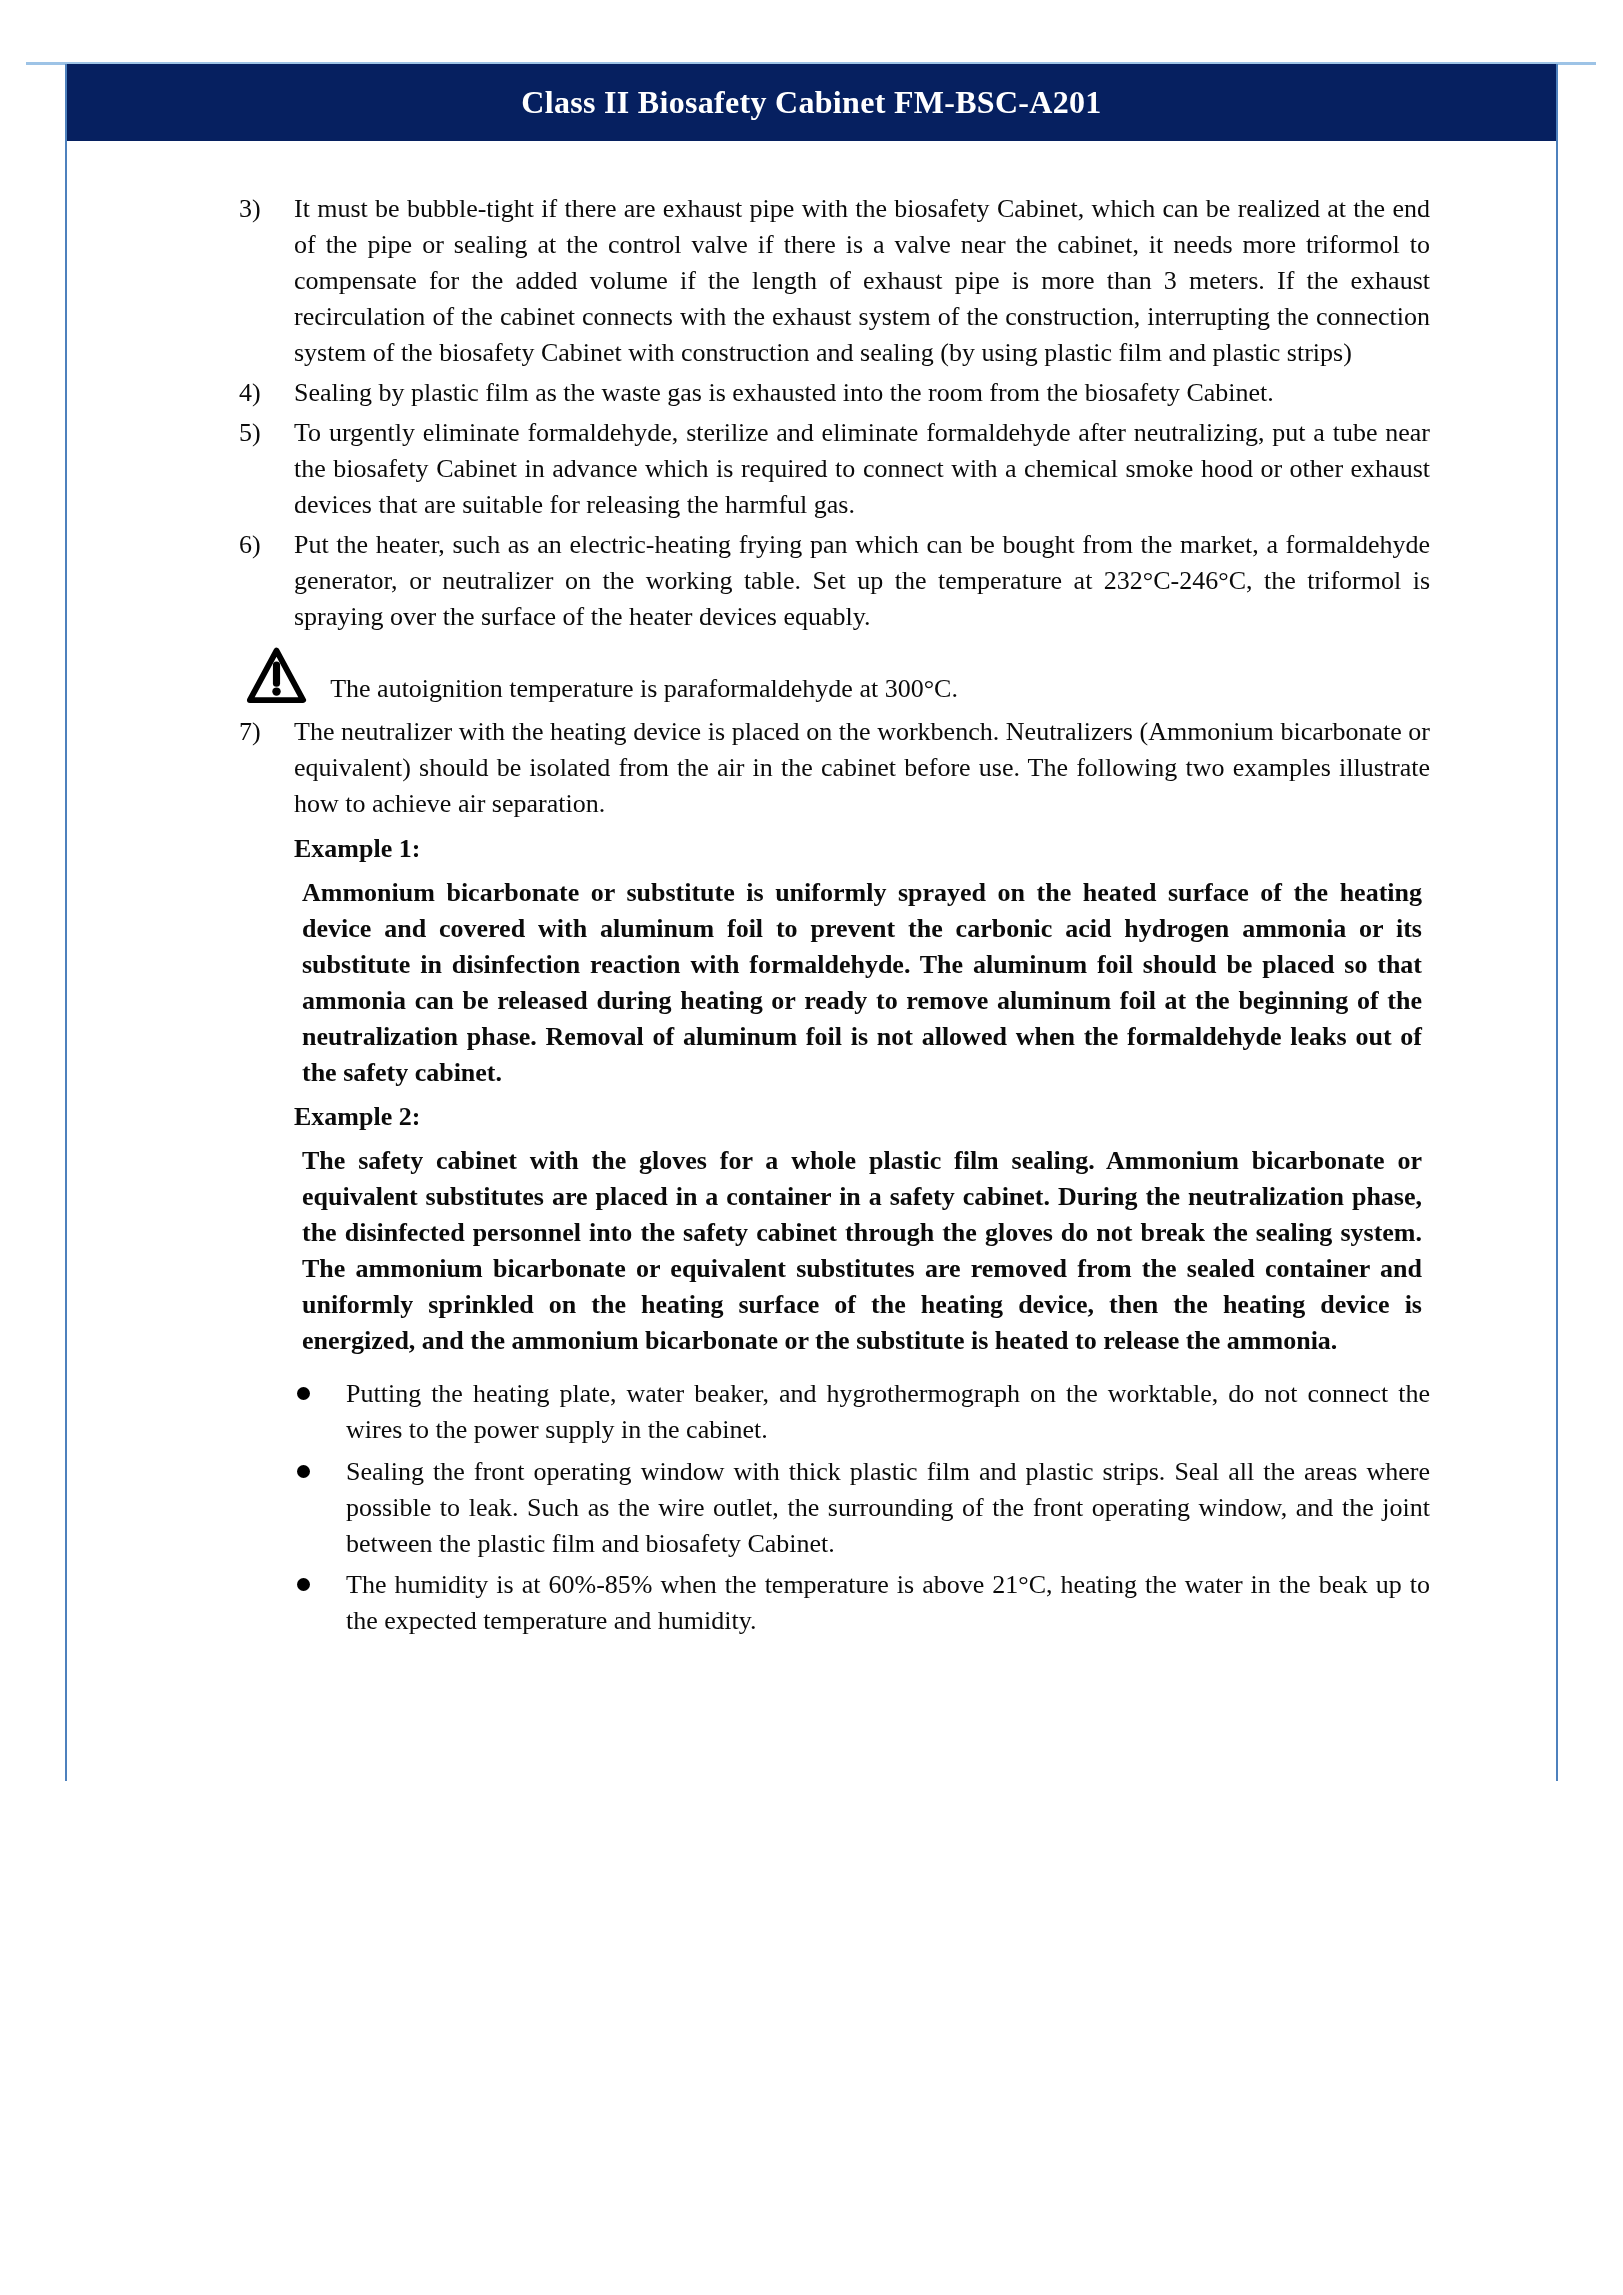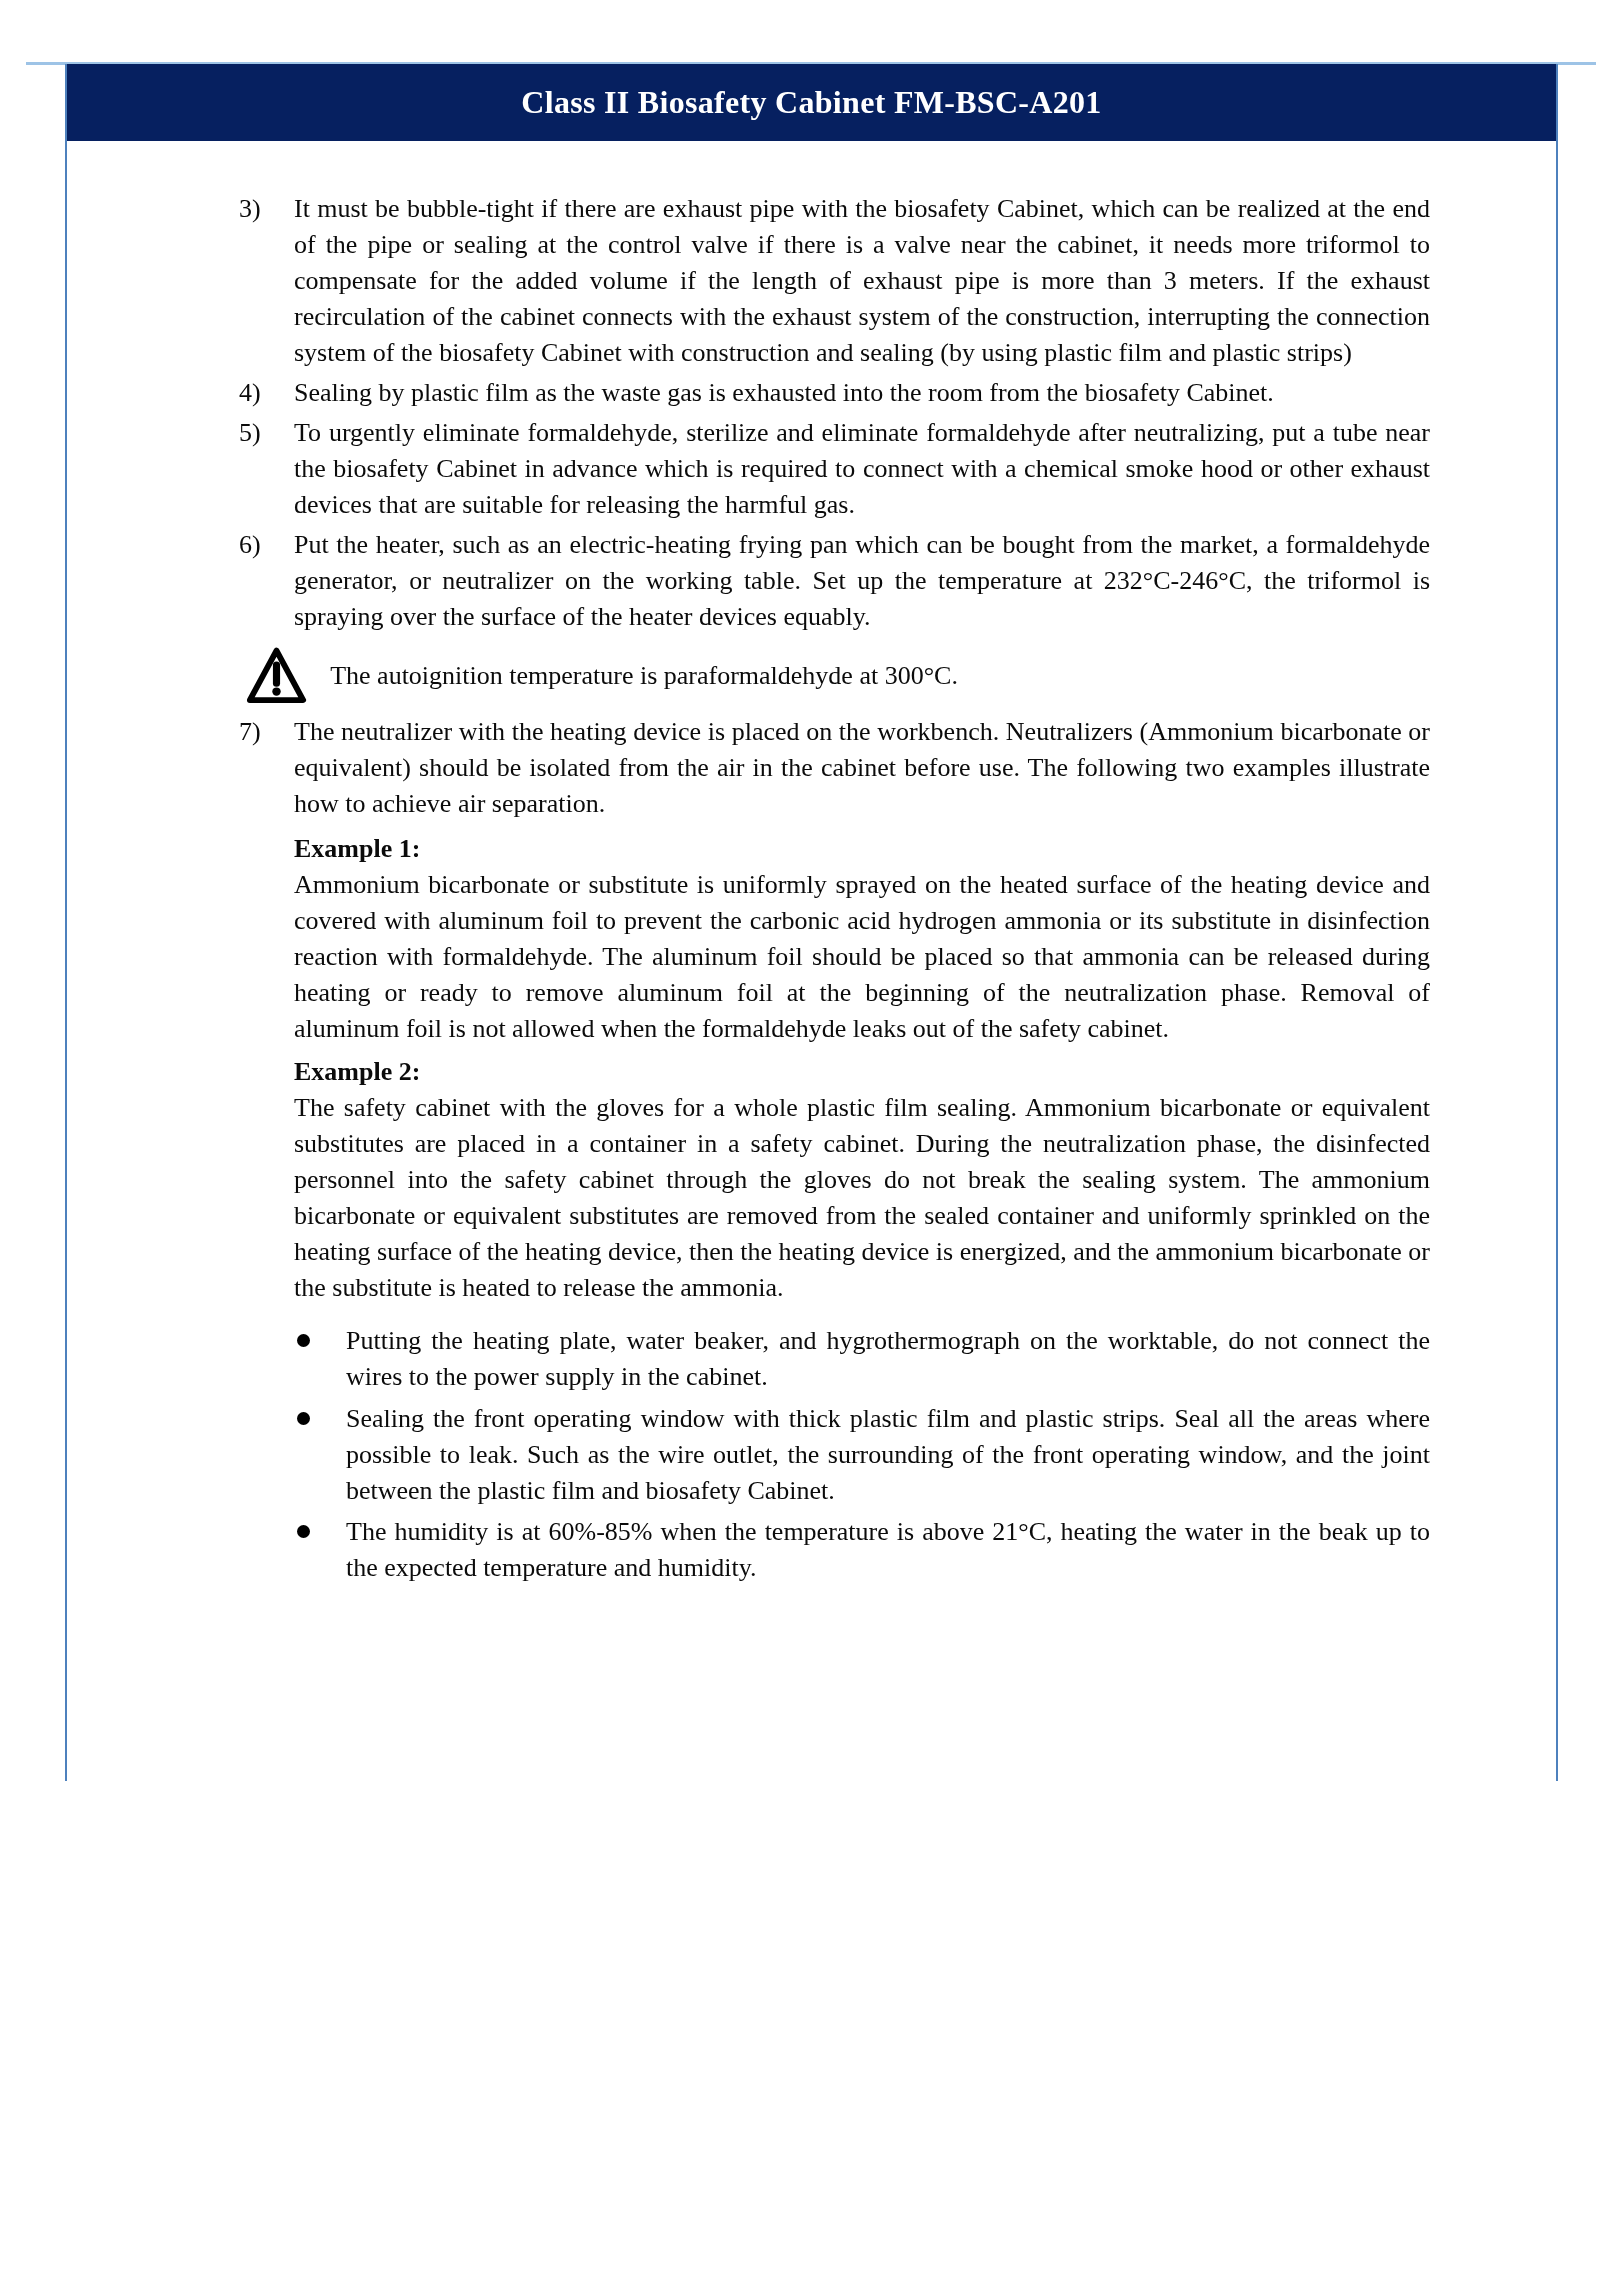--- a/index.html
+++ b/index.html
@@ -62,35 +62,35 @@
     margin-bottom: 3.9px;
   }
   .num-item .num {
     position: absolute;
     left: 0; top: 0;
     width: 55px;
     text-align: left;
   }
   .warning-row {
     display: flex;
-    align-items: center;
+    align-items: flex-end;
     margin: 10.5px 0 6.5px 5.2px;
   }
   .warning-icon-box {
     flex: 0 0 auto;
     width: 65px; height: 62px;
     margin-right: 21px;
   }
   .warning-text { padding-bottom: 0px; }
   .example-heading {
     font-weight: bold;
     margin-top: 9px;
   }
   .example-heading.second { margin-top: 7px; }
-  .example-body { margin: 0; }
+  .example-body { margin: 8px; font-weight: bold; }
   .bullet-list { margin-top: 17px; }
   .bullet-item {
     position: relative;
     margin-left: 58px;
     padding-left: 49px;
     margin-bottom: 5.9px;
   }
   .bullet-dot {
     position: absolute;
     left: 0; top: 11px;

